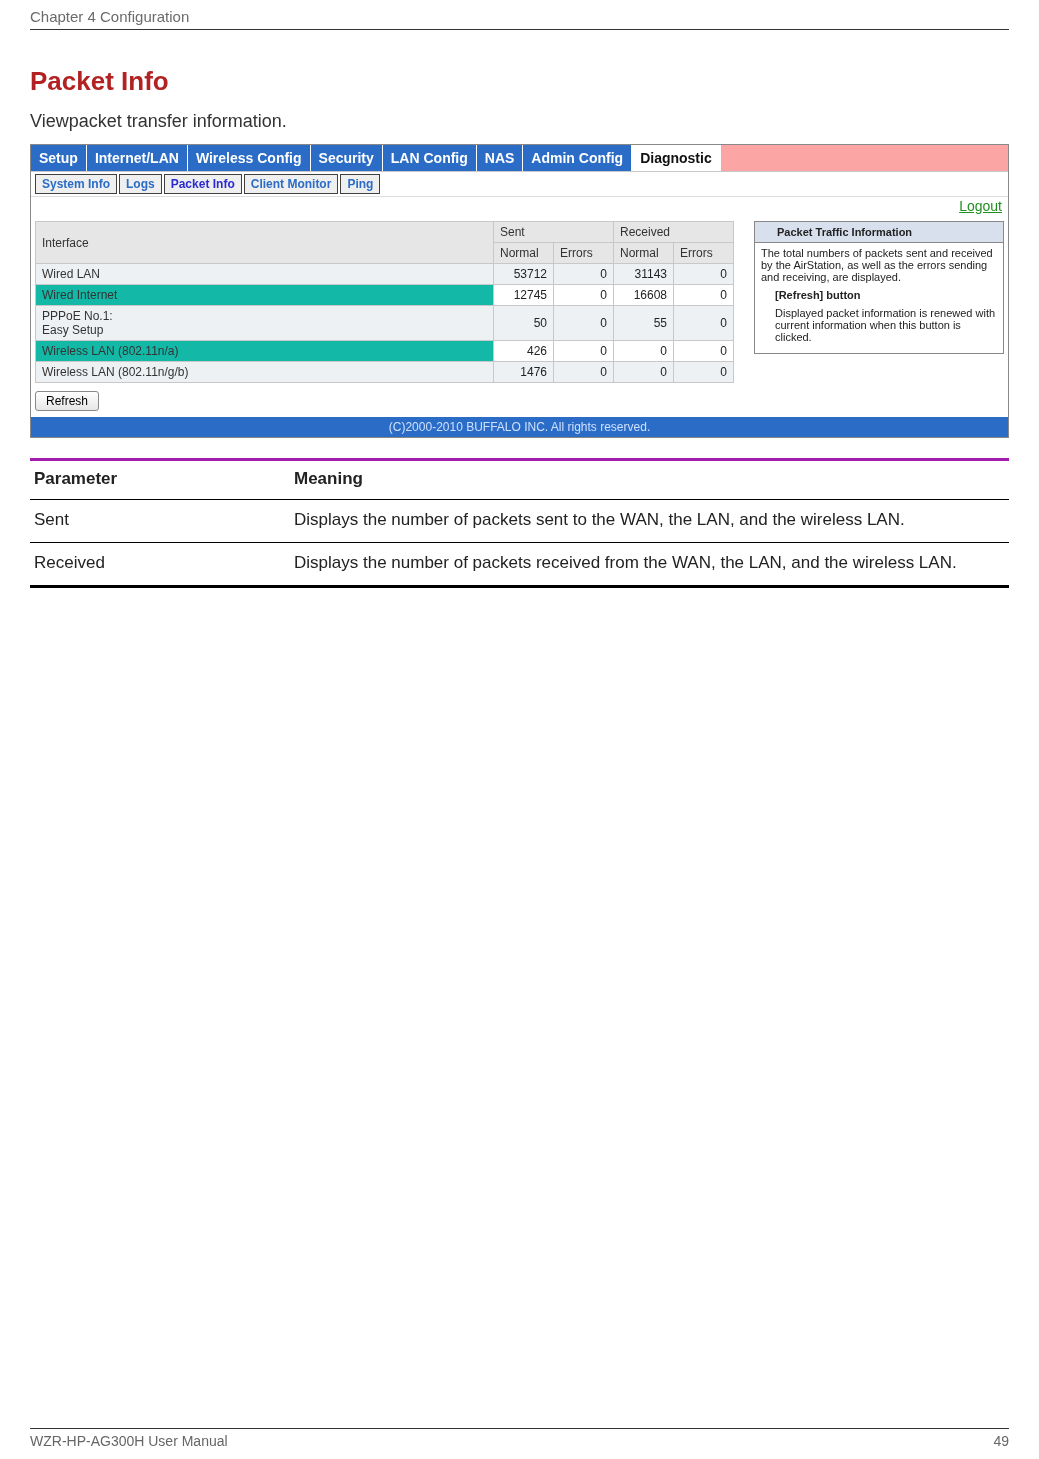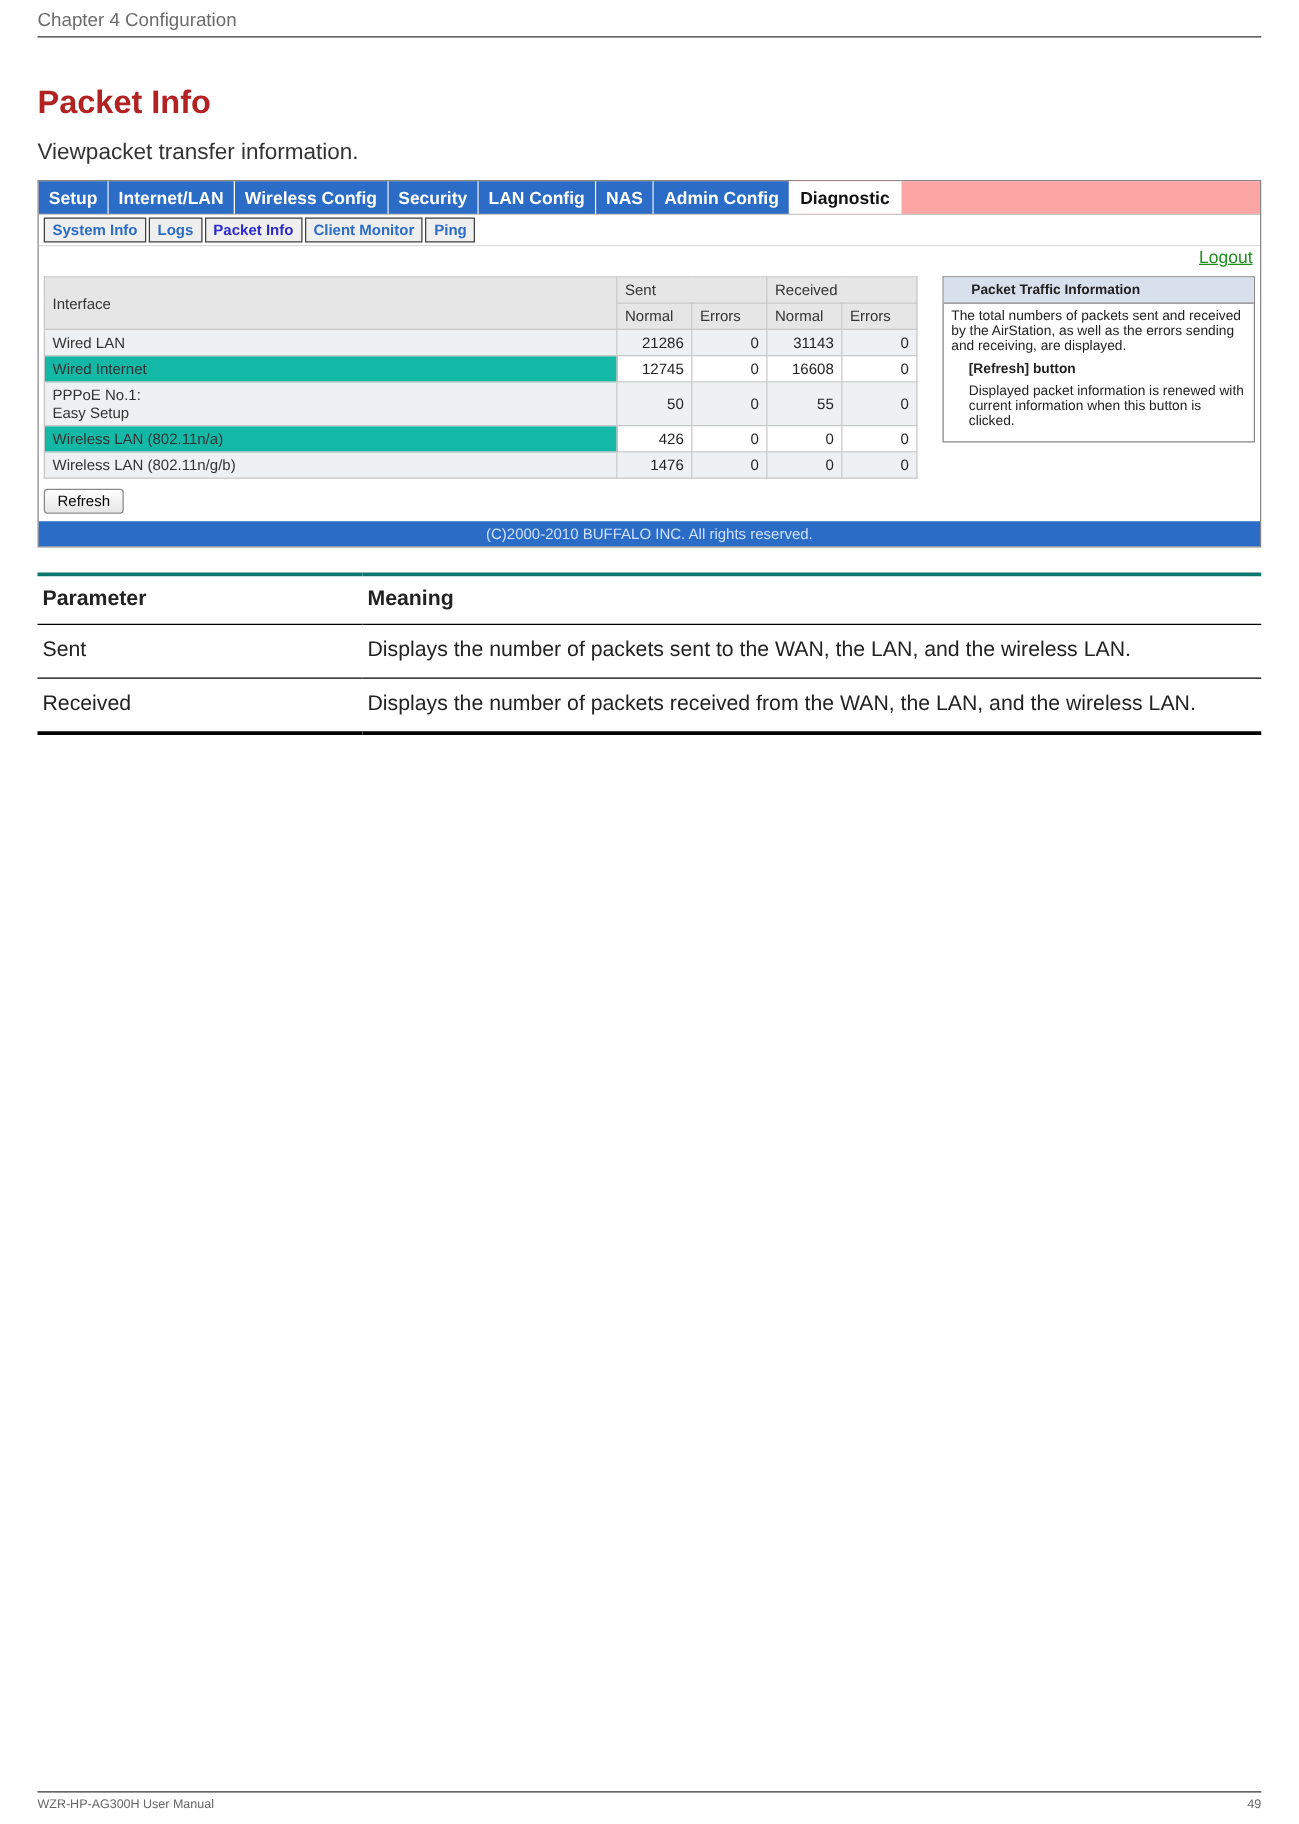--- a/index.html
+++ b/index.html
@@ -138,39 +138,39 @@
       padding: 3px 0;
     }
     .param-table {
       width: 100%;
       border-collapse: collapse;
       margin-top: 20px;
       font-size: 17px;
     }
     .param-table th {
       text-align: left;
-      border-top: 3px solid #0f766e;
+      border-top: 3px solid #a21caf;
       border-bottom: 1px solid #000;
       padding: 8px 4px 10px 4px;
       font-weight: bold;
     }
     .param-table td {
       border-bottom: 1px solid #000;
       padding: 10px 4px 12px 4px;
       vertical-align: top;
     }
     .param-table td.pname { width: 260px; }
     .param-table tr:last-child td { border-bottom: 3px solid #000; }
     .page-footer {
       position: absolute;
       bottom: 10px;
       left: 30px;
       right: 30px;
       border-top: 1px solid #333;
-      font-size: 10px;
+      font-size: 14px;
       color: #666;
       display: flex;
       justify-content: space-between;
       padding-top: 4px;
     }
   </style>
 </head>
 <body>
 
 <div class="page-header">Chapter 4  Configuration</div>
@@ -209,21 +209,21 @@
           <th colspan="2">Received</th>
         </tr>
         <tr>
           <th>Normal</th>
           <th>Errors</th>
           <th>Normal</th>
           <th>Errors</th>
         </tr>
         <tr class="alt">
           <th class="rowh">Wired LAN</th>
-          <td class="num">21286</td>
+          <td class="num">53712</td>
           <td class="num">0</td>
           <td class="num">31143</td>
           <td class="num">0</td>
         </tr>
         <tr>
           <th class="rowh">Wired Internet</th>
           <td class="num">12745</td>
           <td class="num">0</td>
           <td class="num">16608</td>
           <td class="num">0</td>

